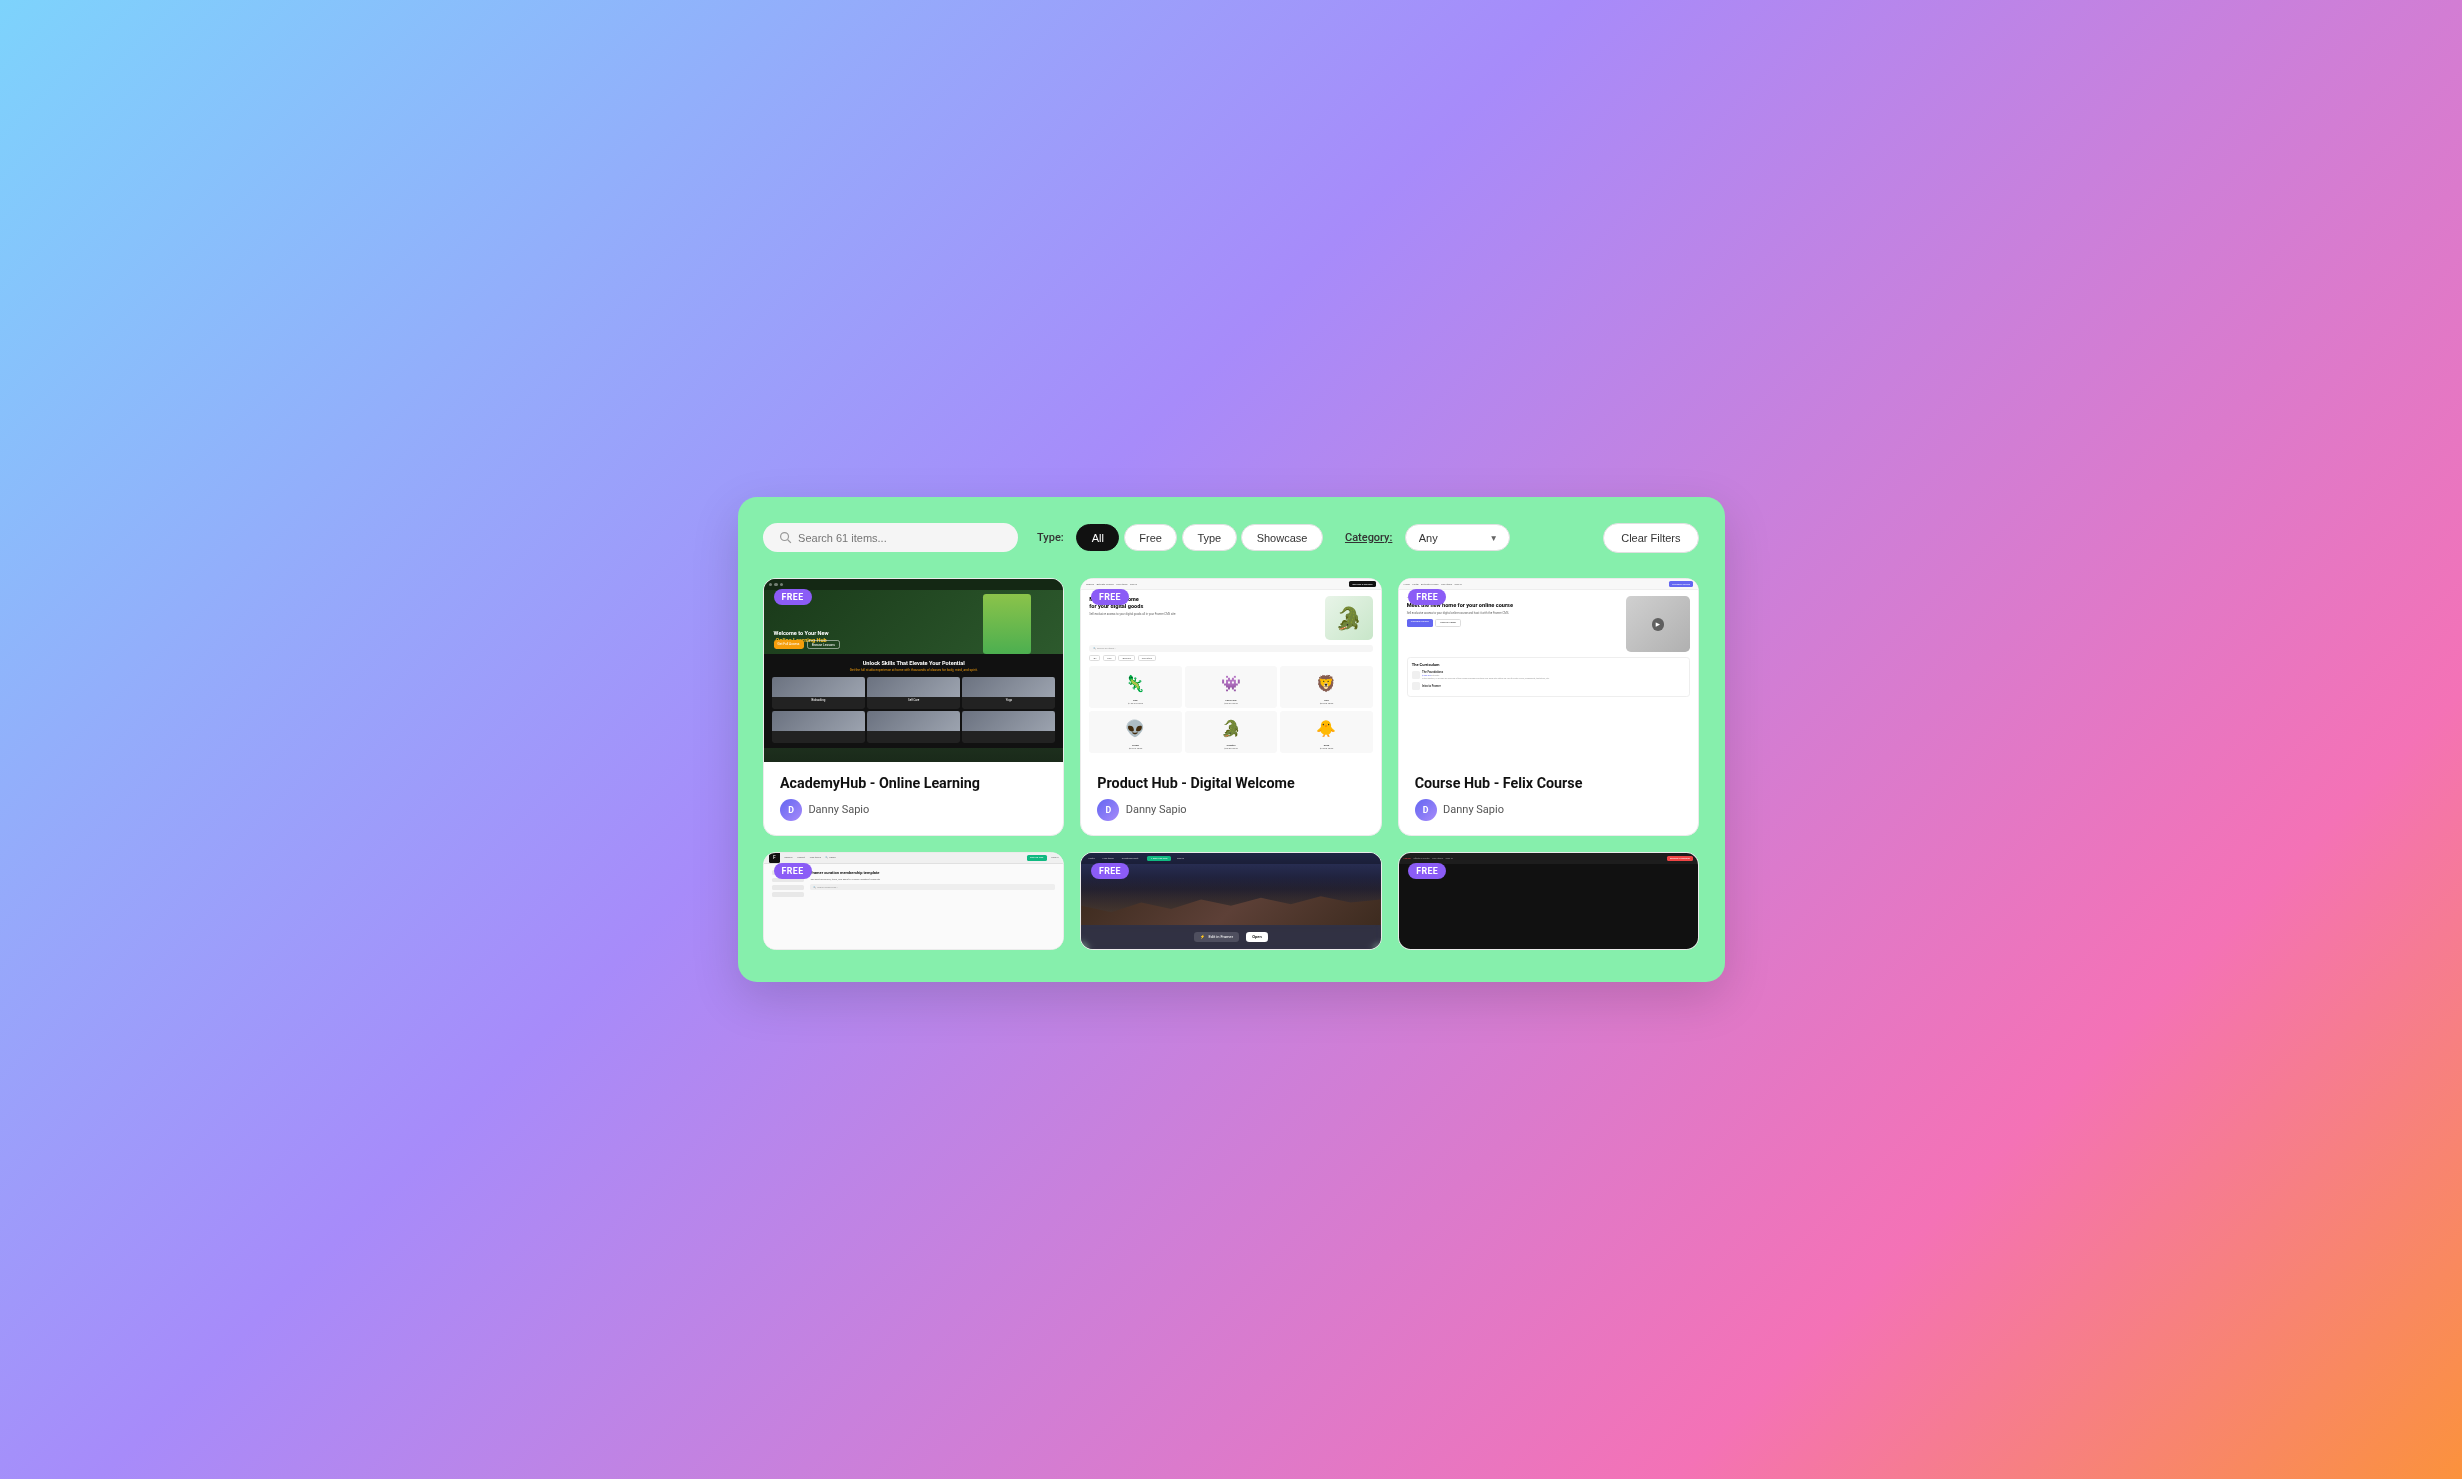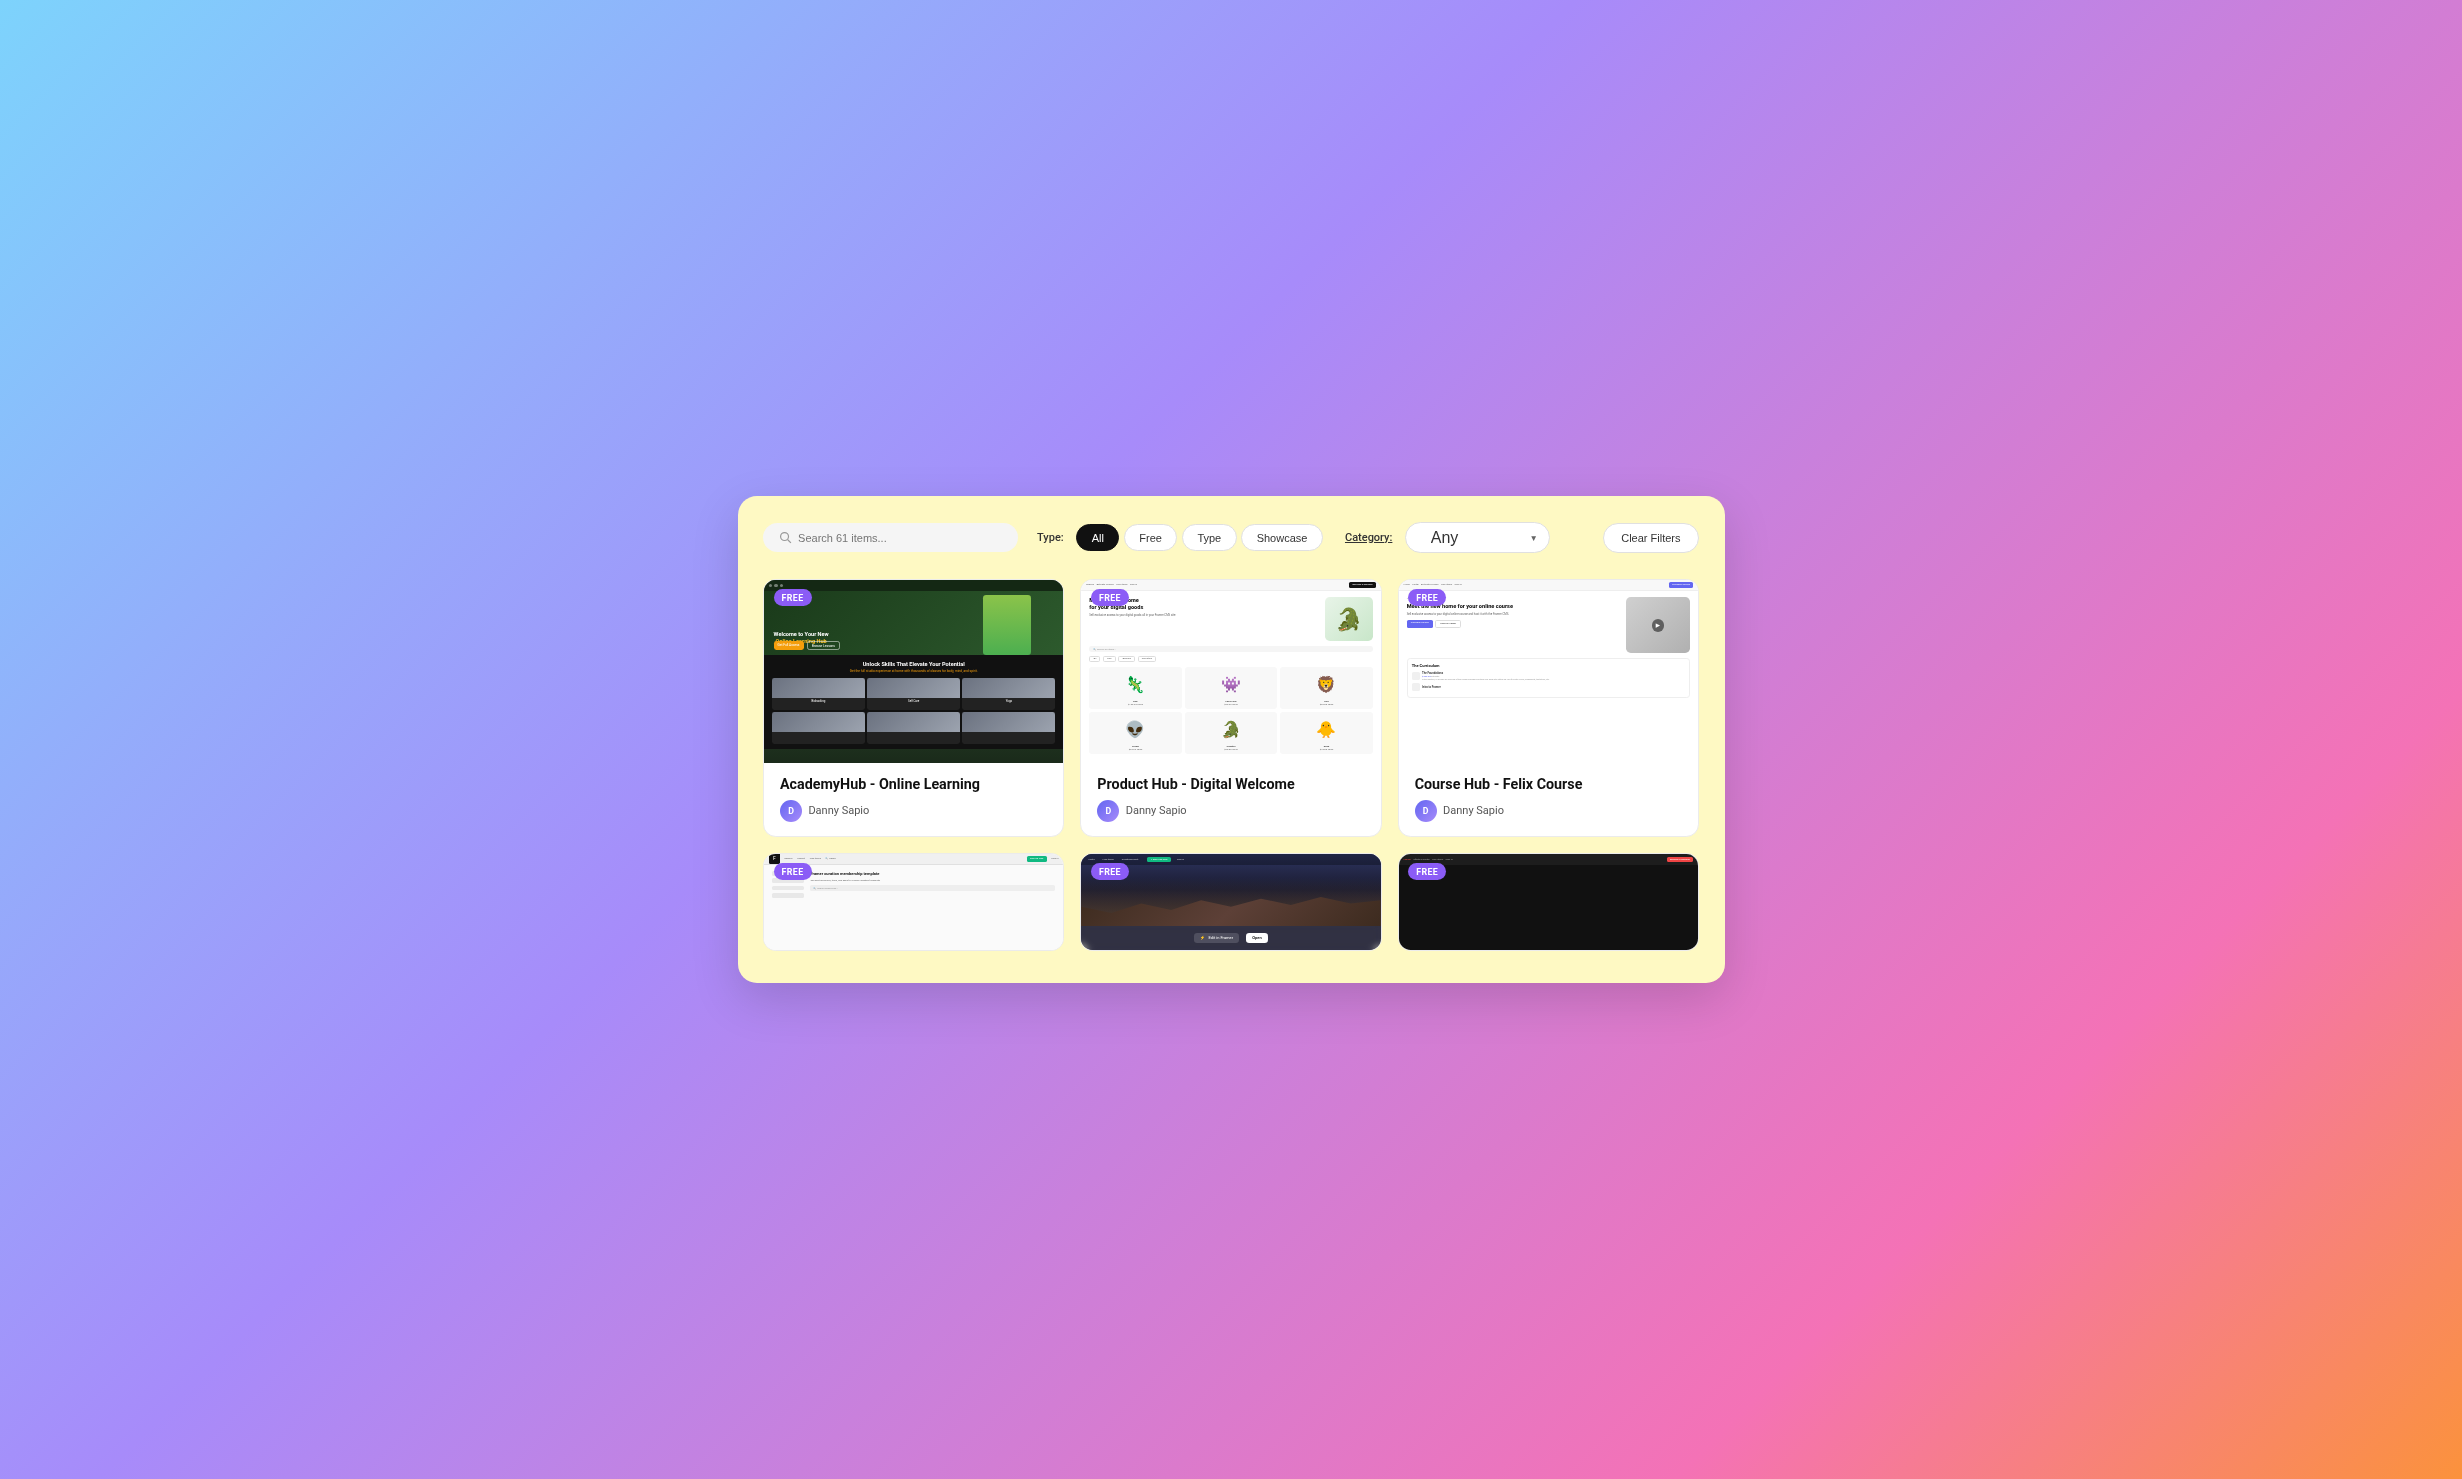--- a/index.html
+++ b/index.html
@@ -8,21 +8,21 @@
       font-family: -apple-system, BlinkMacSystemFont, 'Segoe UI', Roboto, sans-serif;
       min-height: 100vh;
       background: linear-gradient(135deg, #7dd3fc 0%, #a78bfa 40%, #f472b6 80%, #fb923c 100%);
       display: flex;
       align-items: center;
       justify-content: center;
       padding: 32px 16px;
     }
 
     .container {
-      background: #fef9c3;
+      background: #86efac;
       border-radius: 19px;
       width: 100%;
       max-width: 987px;
       padding: 25.5px 25.5px 32px;
       box-shadow: 0 16px 48px rgba(0,0,0,0.15);
     }
 
     
     .toolbar {
       display: flex;
@@ -103,28 +103,27 @@
       border-radius: 80px;
       padding: 6.4px 12.7px;
       gap: 6.4px;
       cursor: pointer;
       background: white;
     }
 
     .category-select-wrapper select {
       border: none;
       background: transparent;
-      font-size: 16px;
+      font-size: 11px;
       color: #333;
       outline: none;
       cursor: pointer;
       appearance: none;
       -webkit-appearance: none;
       padding-right: 3.2px;
-      margin-left: 12px;
     }
 
     .chevron-icon {
       font-size: 9.6px;
       color: #666;
     }
 
     .clear-filters-btn {
       margin-left: auto;
       padding: 8px 17.5px;

